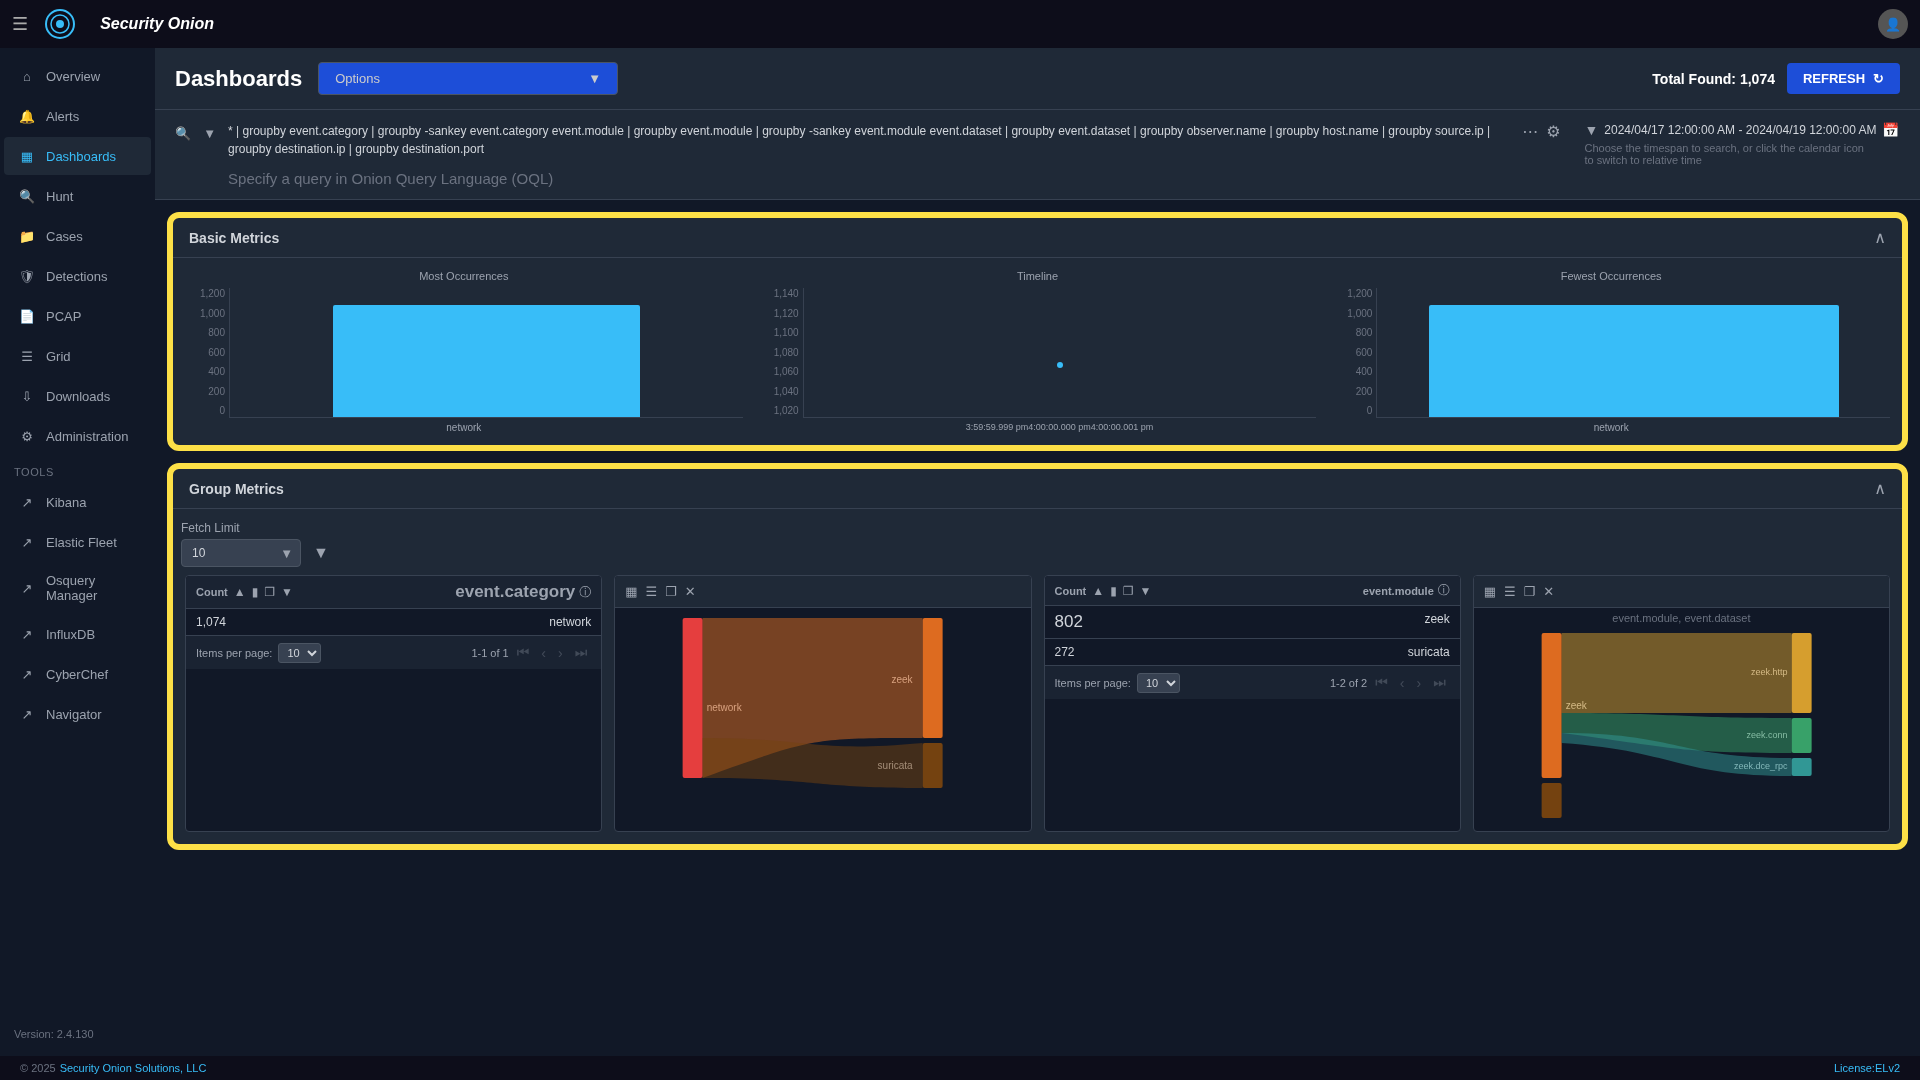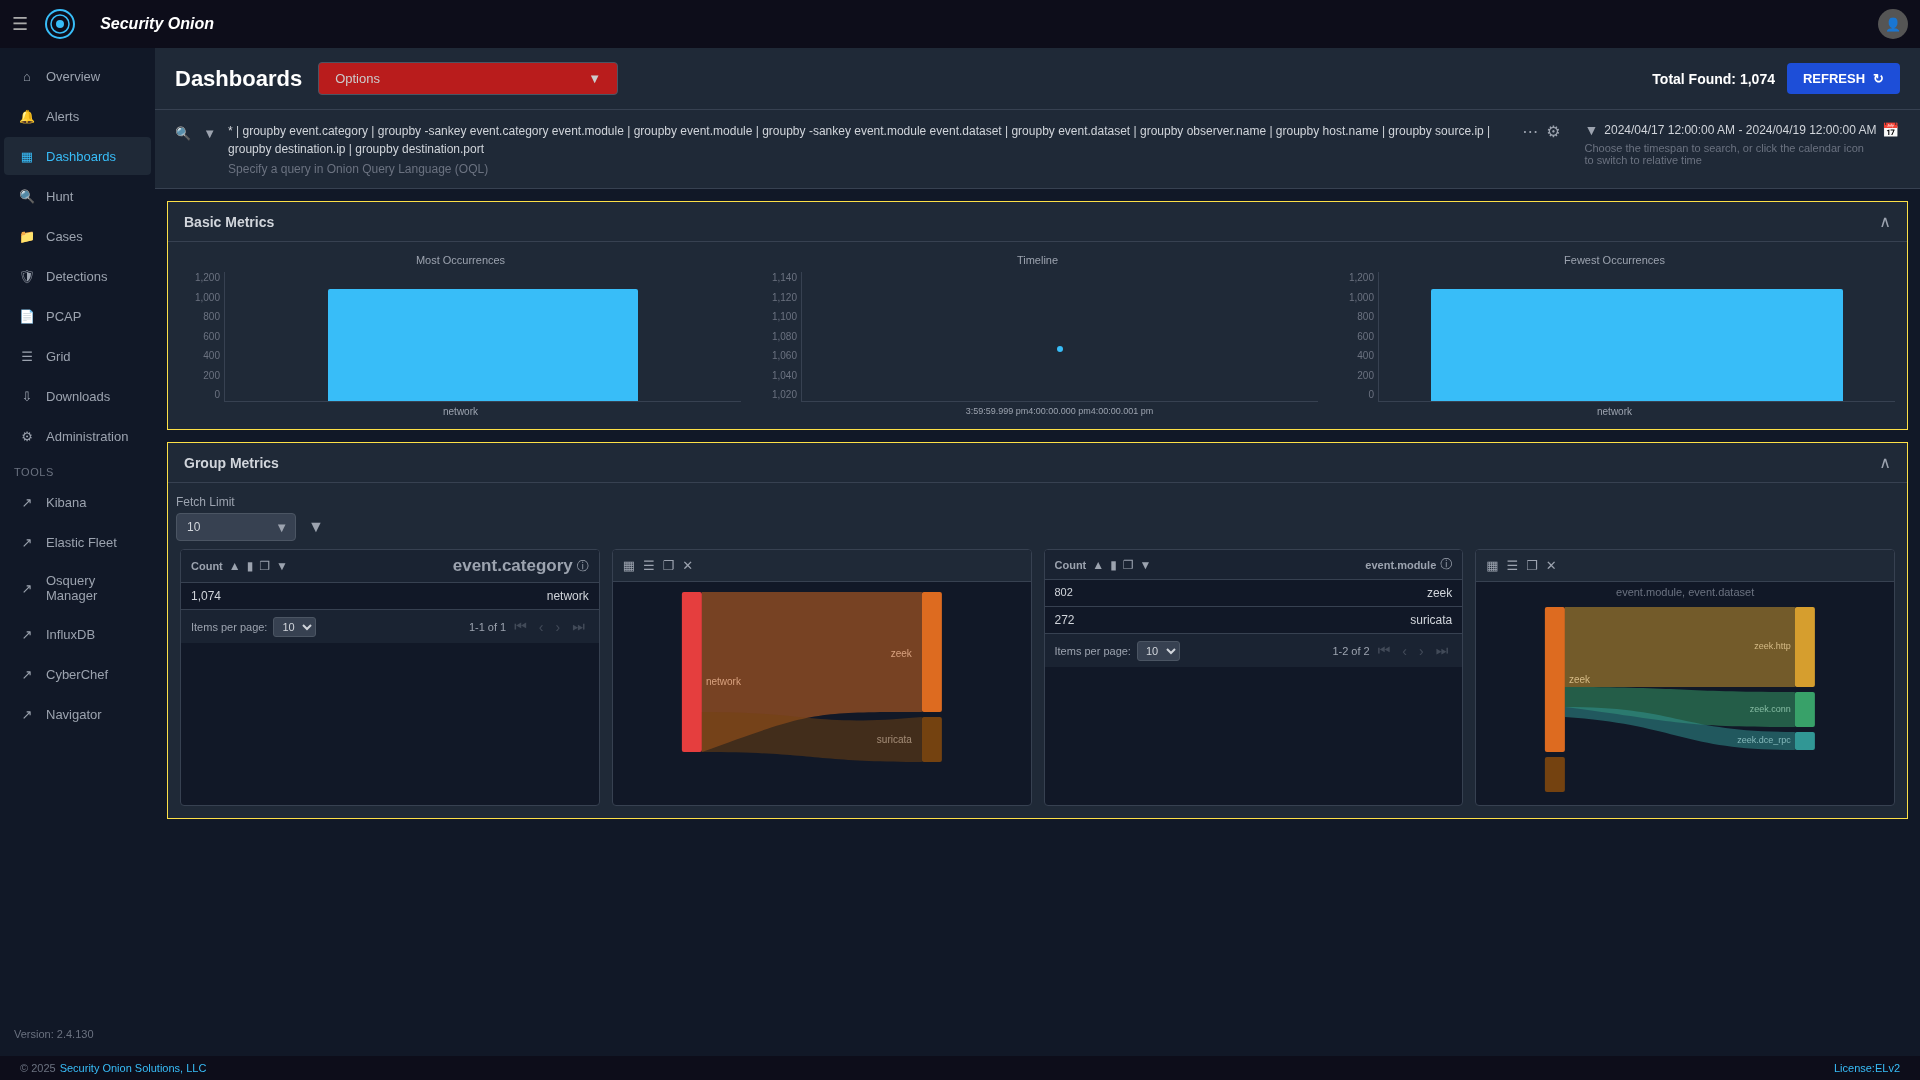--- a/index.html
+++ b/index.html
@@ -23,37 +23,37 @@
     .sidebar-item-icon { width: 18px; height: 18px; flex-shrink: 0; display: flex; align-items: center; justify-content: center; }
     .sidebar-section { padding: 10px 14px 4px; font-size: 11px; color: #6b7280; text-transform: uppercase; letter-spacing: 0.05em; }
     .version-label { margin-top: auto; padding: 8px 14px; font-size: 11px; color: #6b7280; }
 
     
     .content { flex: 1; overflow-y: auto; background: #111827; padding: 0; }
 
     
     .page-header { background: #1f2937; padding: 14px 20px; display: flex; align-items: center; gap: 16px; border-bottom: 1px solid #374151; }
     .page-title { font-size: 22px; font-weight: 700; color: #fff; }
-    .options-dropdown { background: #b91c1c; border: 1px solid #4b5563; color: #ccc; padding: 8px 16px; border-radius: 4px; display: flex; align-items: center; gap: 8px; cursor: pointer; min-width: 300px; }
+    .options-dropdown { background: #1d4ed8; border: 1px solid #4b5563; color: #ccc; padding: 8px 16px; border-radius: 4px; display: flex; align-items: center; gap: 8px; cursor: pointer; min-width: 300px; }
     .options-dropdown-label { flex: 1; }
     .header-right { margin-left: auto; }
     .total-found { font-size: 14px; font-weight: 700; color: #fff; }
     .refresh-btn { background: #1d4ed8; color: #fff; border: none; padding: 8px 16px; border-radius: 4px; cursor: pointer; display: flex; align-items: center; gap: 8px; font-size: 13px; font-weight: 600; }
 
     
     .query-bar { background: #1f2937; padding: 12px 20px; border-bottom: 1px solid #374151; display: flex; align-items: flex-start; gap: 12px; }
     .query-search-icon { color: #9ca3af; margin-top: 4px; }
     .query-expand { color: #9ca3af; cursor: pointer; margin-top: 4px; }
     .query-text { flex: 1; color: #d1d5db; font-size: 12px; line-height: 1.5; }
     .query-actions { display: flex; align-items: center; gap: 8px; }
     .query-action-btn { color: #9ca3af; cursor: pointer; font-size: 16px; }
-    .query-hint { font-size: 12px; color: #6b7280; margin-top: 4px; }
-
-    
-    .section { margin: 12px; background: #1f2937; border-radius: 0; border: 1px solid #fde047; }
+    .query-hint { font-size: 15px; color: #6b7280; margin-top: 12px; }
+
+    
+    .section { margin: 12px; background: #1f2937; border-radius: 12px; border: 6px solid #fde047; }
     .section-header { display: flex; align-items: center; justify-content: space-between; padding: 10px 16px; border-bottom: 1px solid #374151; }
     .section-title { font-size: 14px; font-weight: 600; color: #d1d5db; }
     .section-toggle { color: #9ca3af; cursor: pointer; font-size: 16px; }
     .section-body { padding: 12px; }
 
     
     .metrics-grid { display: grid; grid-template-columns: 1fr 1fr 1fr; gap: 16px; }
     .metric-chart { display: flex; flex-direction: column; align-items: center; }
     .metric-chart-title { font-size: 11px; color: #9ca3af; margin-bottom: 6px; }
     .fetch-limit-select { background: #374151; border: 1px solid #4b5563; color: #d1d5db; padding: 6px 28px 6px 10px; border-radius: 4px; font-size: 12px; cursor: pointer; appearance: none; min-width: 120px; }
@@ -381,21 +381,21 @@
               <span style="color:#9ca3af;font-size:12px;cursor:pointer;">▮</span>
               <span style="color:#9ca3af;font-size:12px;cursor:pointer;">❐</span>
               <span style="color:#9ca3af;font-size:12px;cursor:pointer;">▼</span>
             </div>
             <div style="display:flex;align-items:center;gap:4px;">
               <span style="font-size:11px;color:#9ca3af;font-weight:600;">event.module</span>
               <span style="color:#9ca3af;font-size:12px;cursor:pointer;">ⓘ</span>
             </div>
           </div>
           <div style="display:flex;justify-content:space-between;padding:6px 10px;border-bottom:1px solid #374151;">
-            <span style="font-size:11px;color:#d1d5db;">802</span>
+            <span style="font-size:17px;color:#d1d5db;">802</span>
             <span style="font-size:12px;color:#d1d5db;">zeek</span>
           </div>
           <div style="display:flex;justify-content:space-between;padding:6px 10px;border-bottom:1px solid #374151;">
             <span style="font-size:12px;color:#d1d5db;">272</span>
             <span style="font-size:12px;color:#d1d5db;">suricata</span>
           </div>
 
           <div style="display:flex;align-items:center;justify-content:space-between;padding:6px 10px;background:#1a2332;">
             <div style="display:flex;align-items:center;gap:6px;font-size:11px;color:#9ca3af;">
               <span>Items per page:</span>

